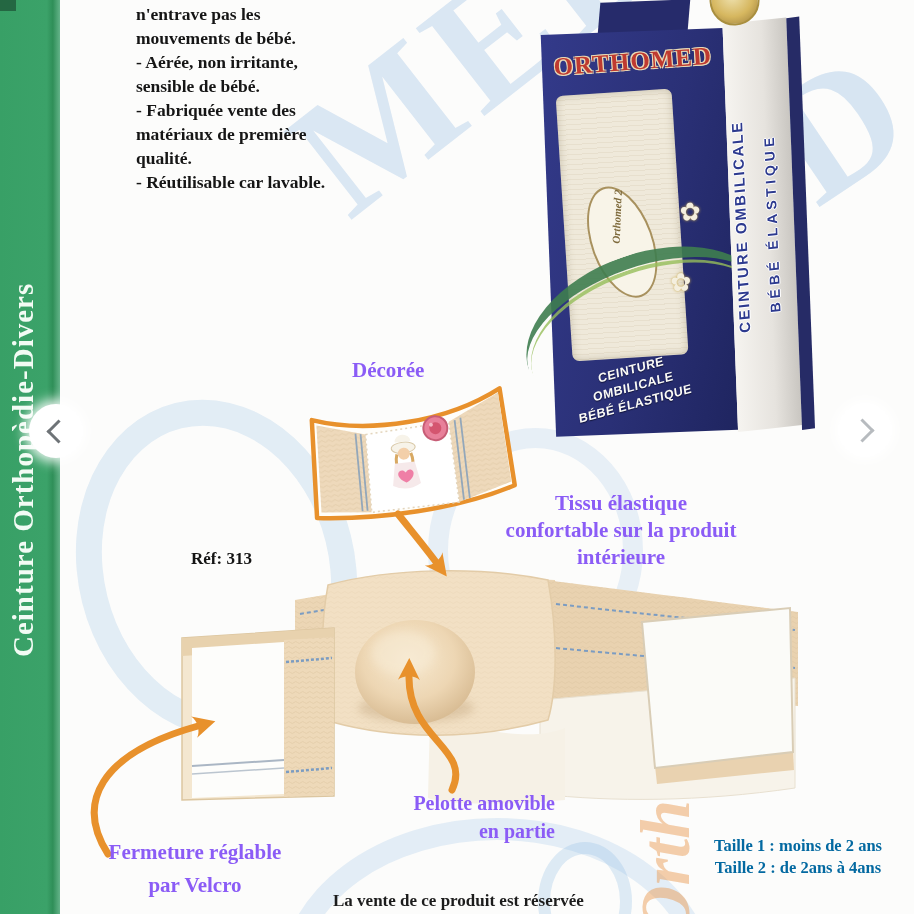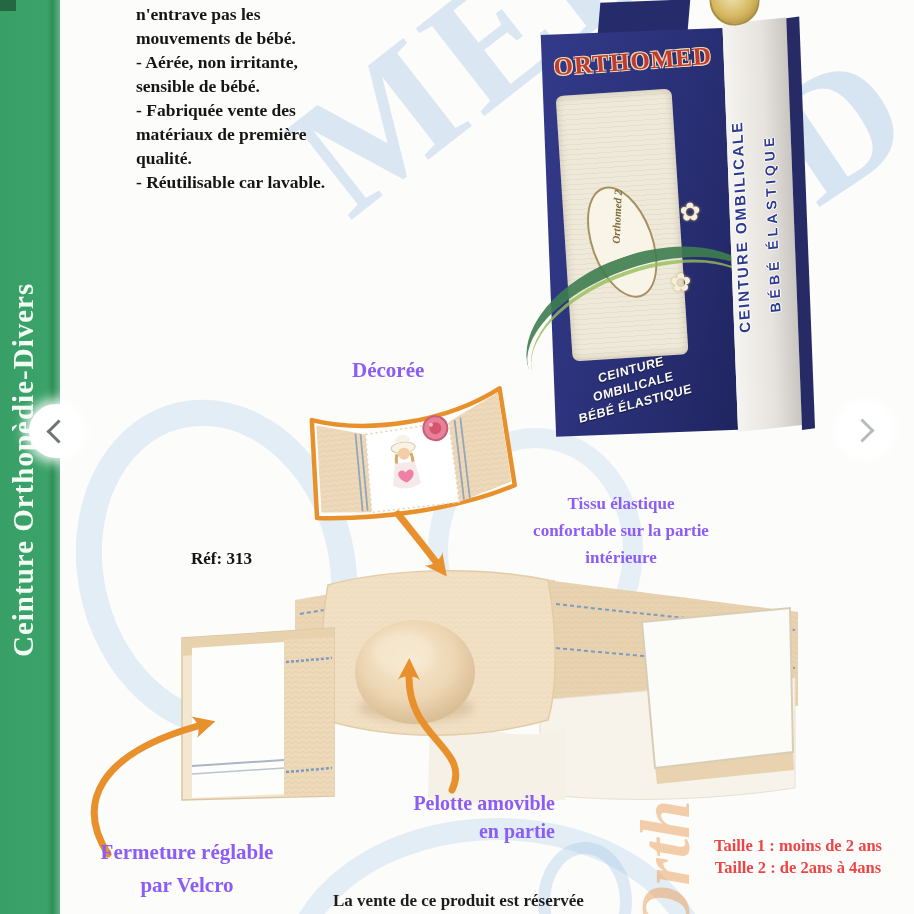--- a/index.html
+++ b/index.html
@@ -79,27 +79,27 @@
   .side-cap1{left:2px;font-size:15px;letter-spacing:2px;}
   .side-cap2{left:34px;font-size:14px;letter-spacing:4px;}
   .box-back-sliver{position:absolute;left:254px;top:30px;width:13px;height:412px;background:#262b66;transform:skewY(-5deg);}
 
   
   .art{position:absolute;left:0;top:0;z-index:1;pointer-events:none;}
 
   
   .lbl{position:absolute;z-index:4;font-weight:bold;color:#8b5cf6;}
   .decoree{left:352px;top:358px;font-size:21px;}
-  .tissu{left:489px;top:490px;width:264px;text-align:center;font-size:17px;line-height:27px;}
+  .tissu{left:489px;top:490px;width:264px;text-align:center;font-size:21px;line-height:27px;}
   .ref{left:191px;top:549px;font-size:17px;color:#141414;}
   .pelotte{left:353px;top:789px;width:202px;text-align:right;font-size:20px;line-height:28px;}
-  .fermeture{left:54px;top:836px;width:226px;text-align:center;font-size:21px;line-height:33px;padding-left:20px;}
+  .fermeture{left:62px;top:836px;width:226px;text-align:center;font-size:21px;line-height:33px;padding-left:20px;}
   .sizes{position:absolute;left:693px;top:835px;width:210px;z-index:4;text-align:center;color:#101010;}
   .sizes-title{font-weight:bold;font-size:17px;line-height:23px;}
-  .sizes-line{font-size:16.5px;line-height:22px;font-weight:bold;color:#ef4444;}
+  .sizes-line{font-size:16.5px;line-height:22px;font-weight:bold;color:#0369a1;}
   .footer-note{position:absolute;left:333px;top:891px;z-index:4;font-weight:bold;font-size:17px;color:#1c1c1c;}
 </style>
 </head>
 <body>
 
 <div class="page">
 
   <div class="wm wm-med">MED</div>
   <div class="wm wm-d">D</div>
   <div class="wm-ring wm-ring1"></div>
@@ -237,21 +237,21 @@
     </g>
     <g>
       <path d="M452,790 C472,748 408,740 409,676" stroke="#e8912c" stroke-width="7" fill="none" stroke-linecap="round" marker-end="url(#ah)"></path>
     </g>
   </svg>
 
   <div class="lbl decoree">Décorée</div>
 
   <div class="lbl tissu">
     <div>Tissu élastique</div>
-    <div>confortable sur la partie</div>
+    <div>confortable sur la produit</div>
     <div>intérieure</div>
   </div>
 
   <div class="lbl ref">Réf: 313</div>
 
   <div class="lbl pelotte">
     <div>Pelotte amovible</div>
     <div>en partie</div>
   </div>
 

